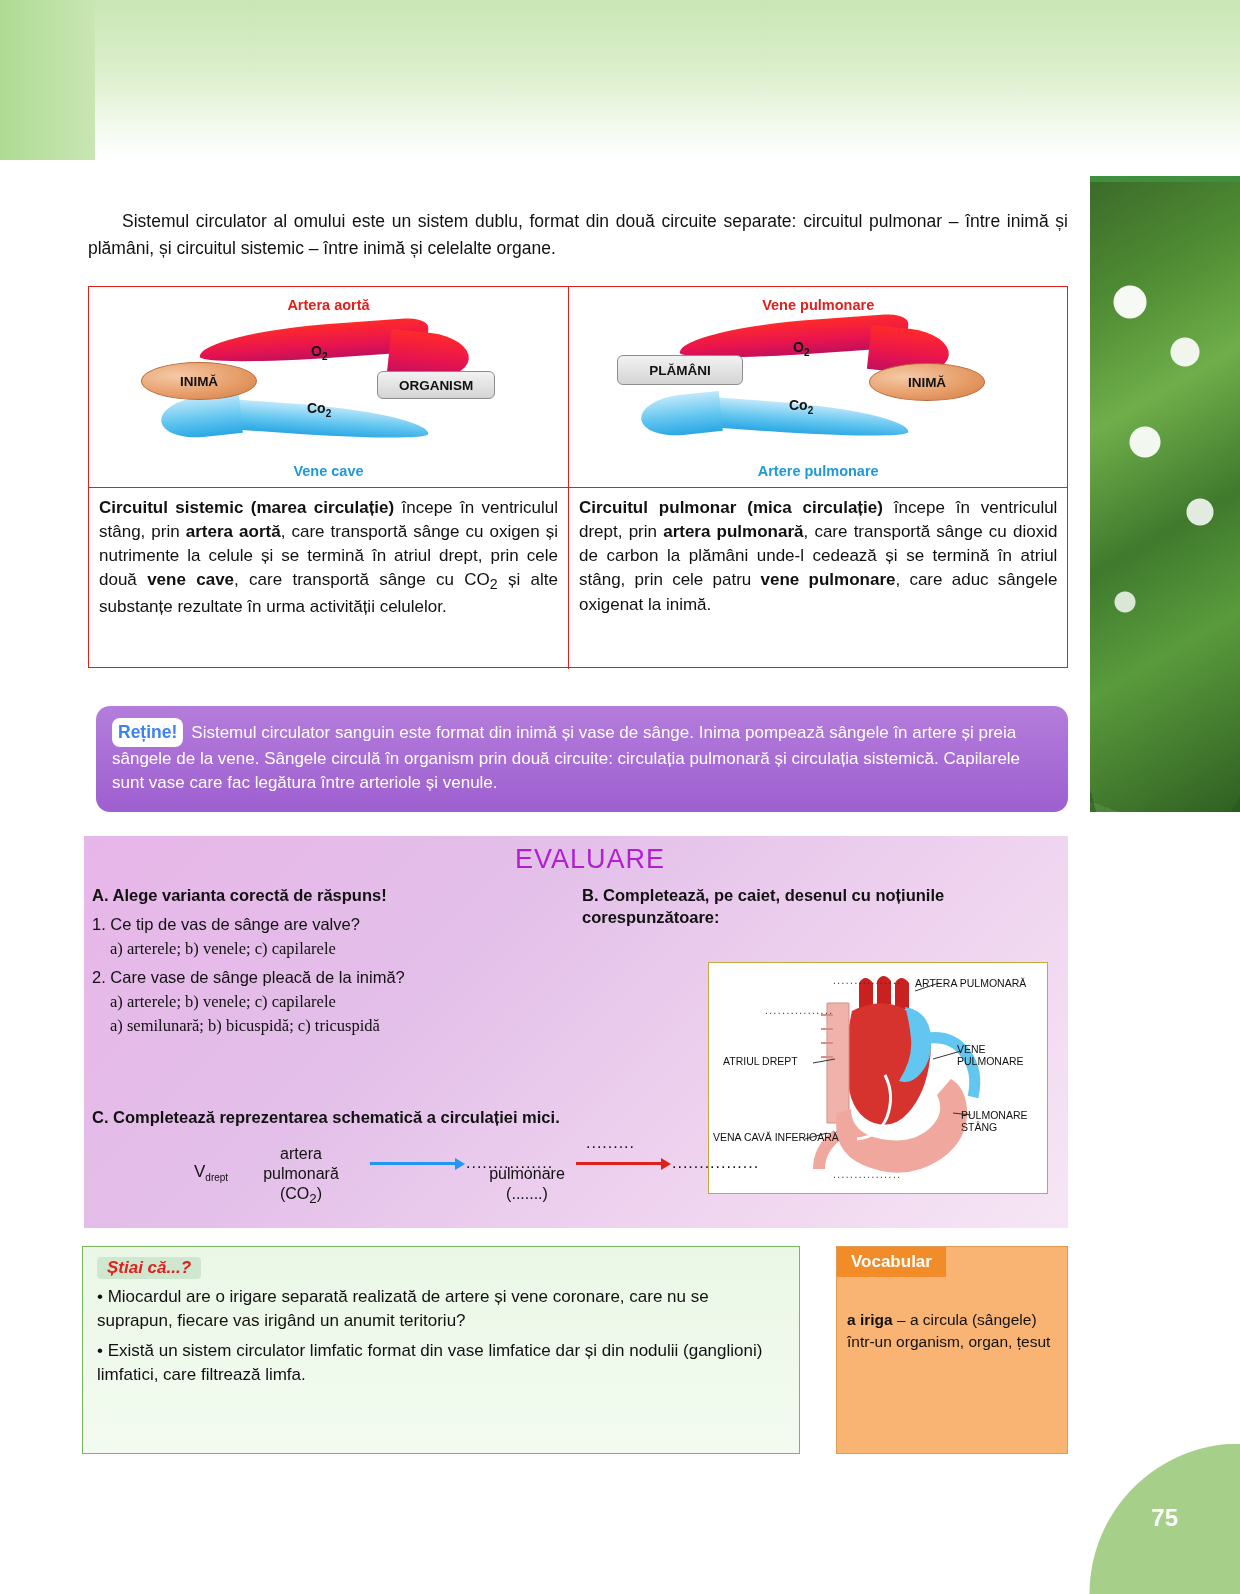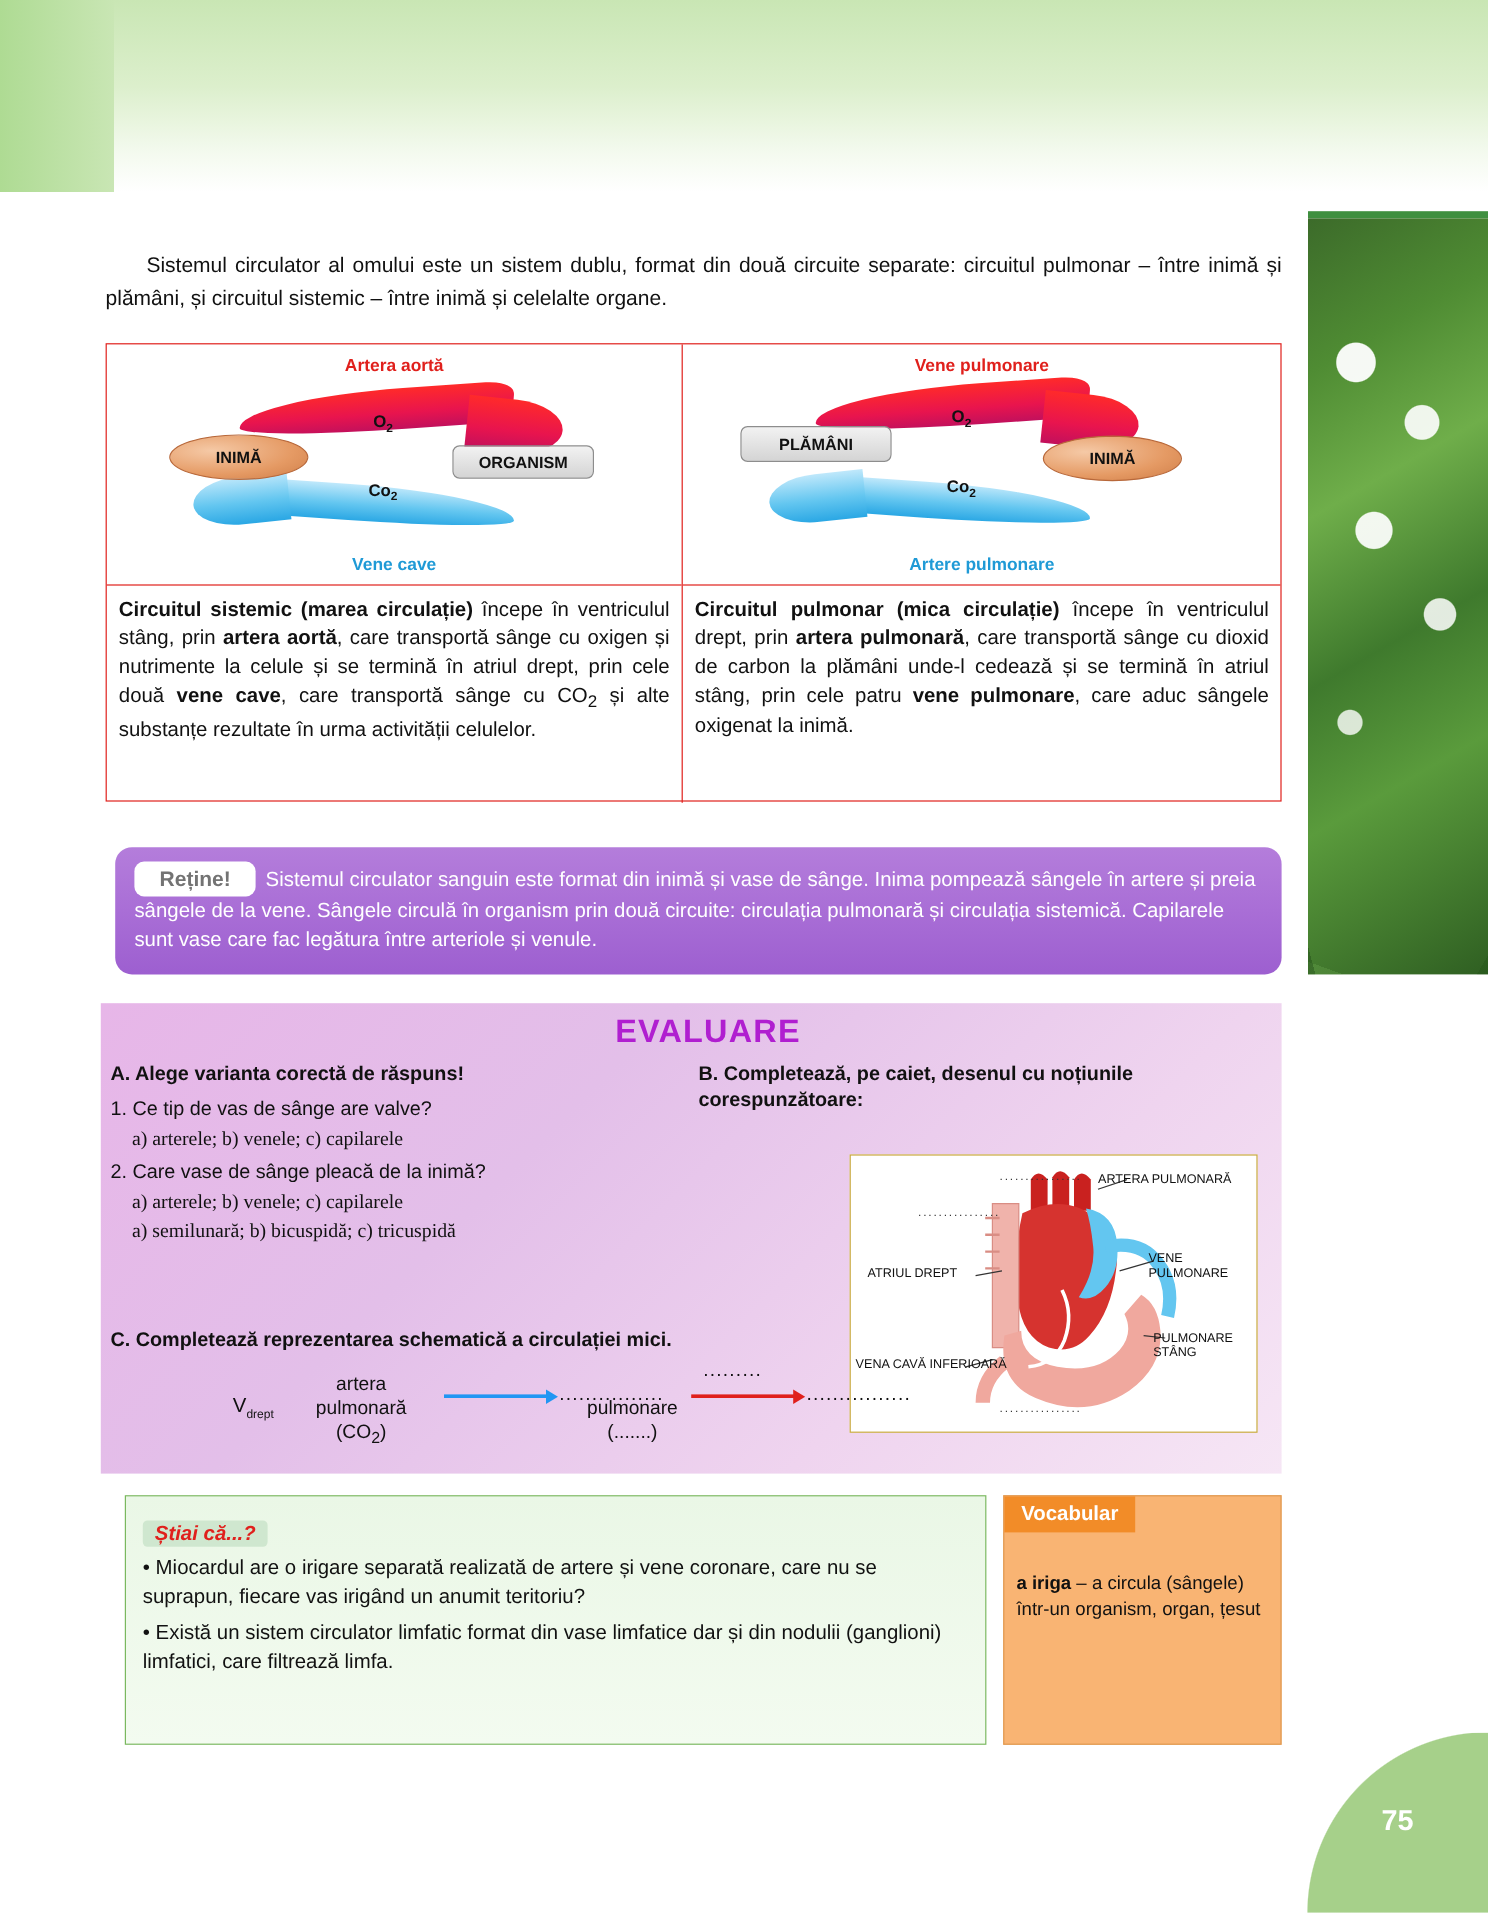--- a/index.html
+++ b/index.html
@@ -102,32 +102,32 @@
 
   
   .retine {
     position:absolute; left:96px; top:706px; width:972px; height:106px;
     background: linear-gradient(to bottom, #b47ddb 0%, #a96ed6 50%, #9d5fd0 100%);
     border-radius:14px;
     padding:12px 16px;
     color:#fff; font-size:17px; line-height:1.42;
   }
   .retine-tag {
-    display:inline-block; background:#fff; color:#737373; font-weight:bold;
-    padding:2px 21px; border-radius:8px; font-size:17.5px; margin-right:8px;
+    display:inline-block; background:#fff; color:#3b82f6; font-weight:bold;
+    padding:2px 6px; border-radius:8px; font-size:17.5px; margin-right:8px;
   }
 
   
   .eval {
     position:absolute; left:84px; top:836px; width:984px; height:392px;
     background: linear-gradient(135deg, #e7b6e8 0%, #e3bfe9 35%, #efd4ef 70%, #f6e6f5 100%);
   }
   .eval-title {
     position:absolute; left:0; top:8px; width:1012px; text-align:center;
-    font-size:27px; font-weight:bold; color:#b01fd0; letter-spacing:1px;
+    font-size:27px; font-weight:normal; color:#b01fd0; letter-spacing:1px;
   }
   .eval-col-a { position:absolute; left:8px; top:48px; width:490px; font-size:16.5px; color:#111; line-height:1.45; }
   .eval-col-a .q { margin-top:5px; }
   .eval-col-a .ans { margin-left:18px;font-family:Liberation Serif, serif; }
   .eval-col-b { position:absolute; left:498px; top:48px; width:478px; font-size:16.5px; color:#111; }
   .eval-col-b .hdr { font-weight:bold; line-height:1.35; }
   .secC { position:absolute; left:8px; top:272px; width:640px; font-size:16.5px; font-weight:bold; color:#111; }
 
   
   .schem { position:absolute; left:110px; top:304px; width:560px; height:70px; font-size:16px; color:#111; }
@@ -148,24 +148,24 @@
   
   .heartbox {
     position:absolute; left:624px; top:126px; width:340px; height:232px;
     background:#fff; border:1.5px solid #c8a83e;
   }
   .heart-lbl { position:absolute; font-size:10.5px; line-height:1.15; color:#111; }
   .dots { position:absolute; font-size:10px; color:#333; letter-spacing:1.5px; }
 
   
   .stiai {
-    position:absolute; left:104px; top:1246px; width:718px; height:208px;
+    position:absolute; left:82px; top:1246px; width:718px; height:208px;
     background: linear-gradient(to bottom, #eaf7e6 0%, #f3fbf0 100%);
     border:1.5px solid #7ab85f;
-    padding:20px 14px;
+    padding:10px 14px;
   }
   .stiai-tag {
     display:inline-block; background:#cfe7cf; color:#e0201c; font-style:italic; font-weight:bold;
     padding:1px 10px; border-radius:4px; font-size:17px;
   }
   .stiai p { margin:6px 0 0 0; font-size:17px; line-height:1.42; color:#111; }
 
   
   .vocab {
     position:absolute; left:836px; top:1246px; width:232px; height:208px;

